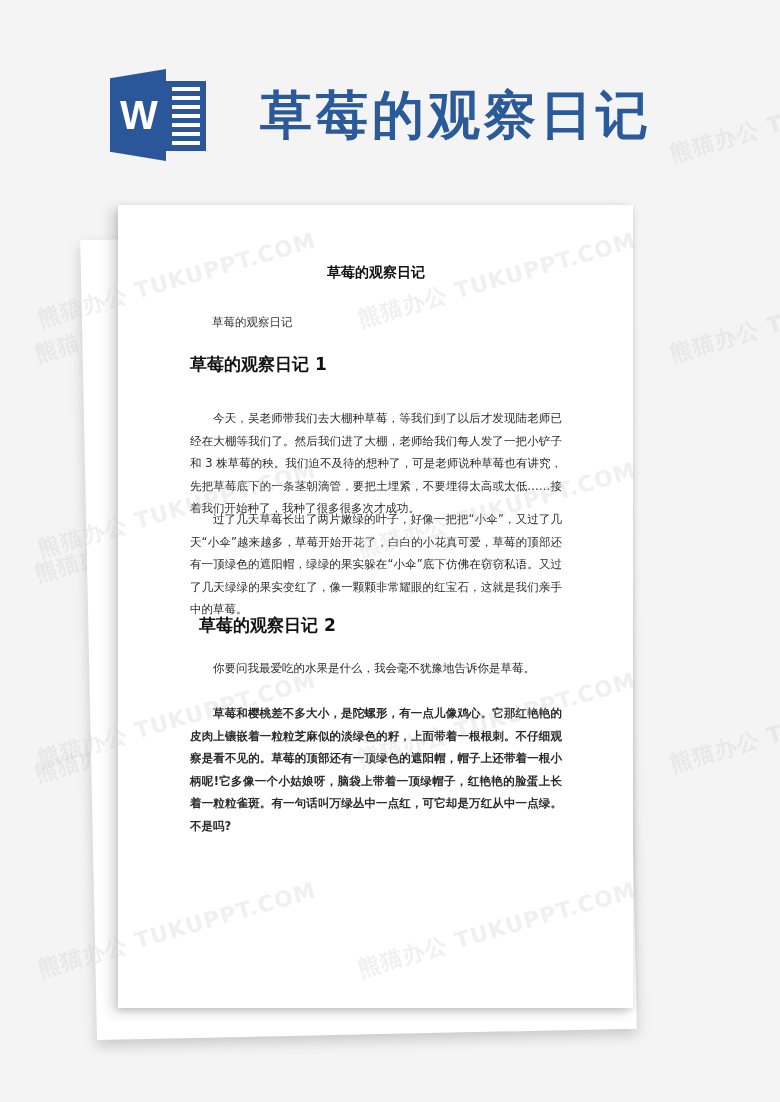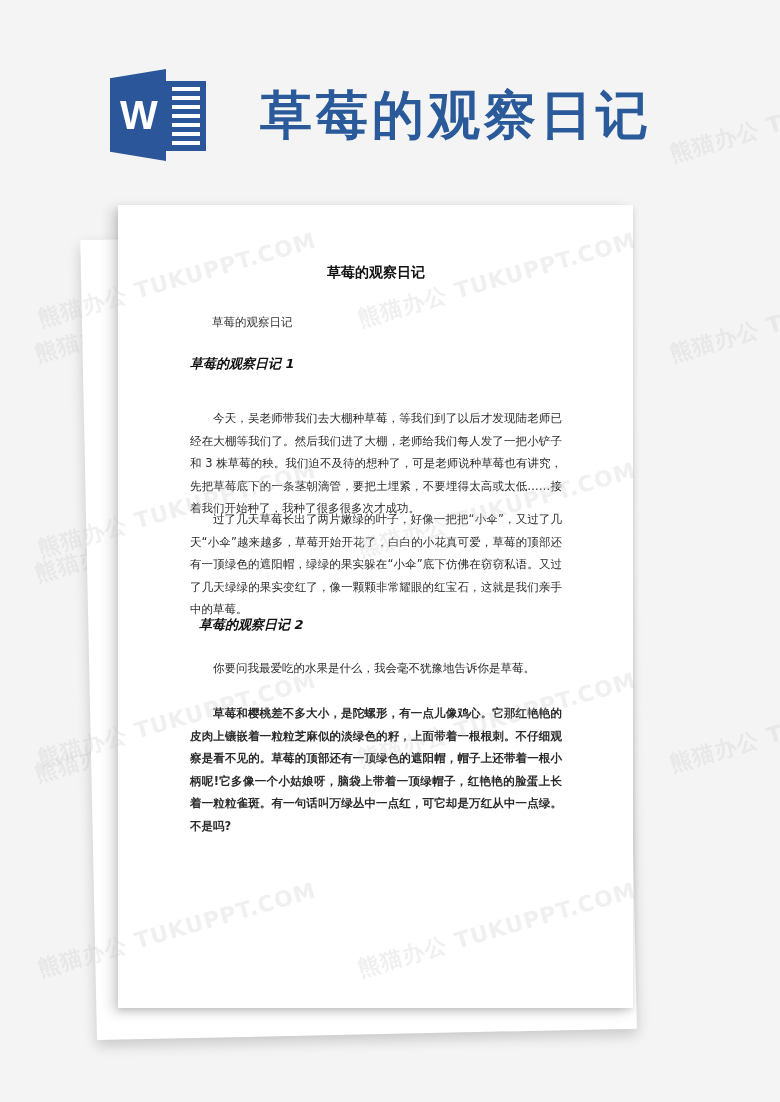--- a/index.html
+++ b/index.html
@@ -128,25 +128,24 @@
       position: absolute;
       left: 22px;
       top: 108px;
       font-size: 11.5px;
       color: #333333;
       line-height: 18px;
     }
     .section-heading {
       position: absolute;
       left: 0;
-      font-size: 13px;
+      font-size: 17px;
       font-weight: bold;
       color: #111111;
       line-height: 18px;
-      font-style: italic;
     }
     .para {
       position: absolute;
       left: 0;
       width: 372px;
       font-size: 11.5px;
       line-height: 22.5px;
       color: #2a2a2a;
       text-indent: 23px;
       text-align: justify;

